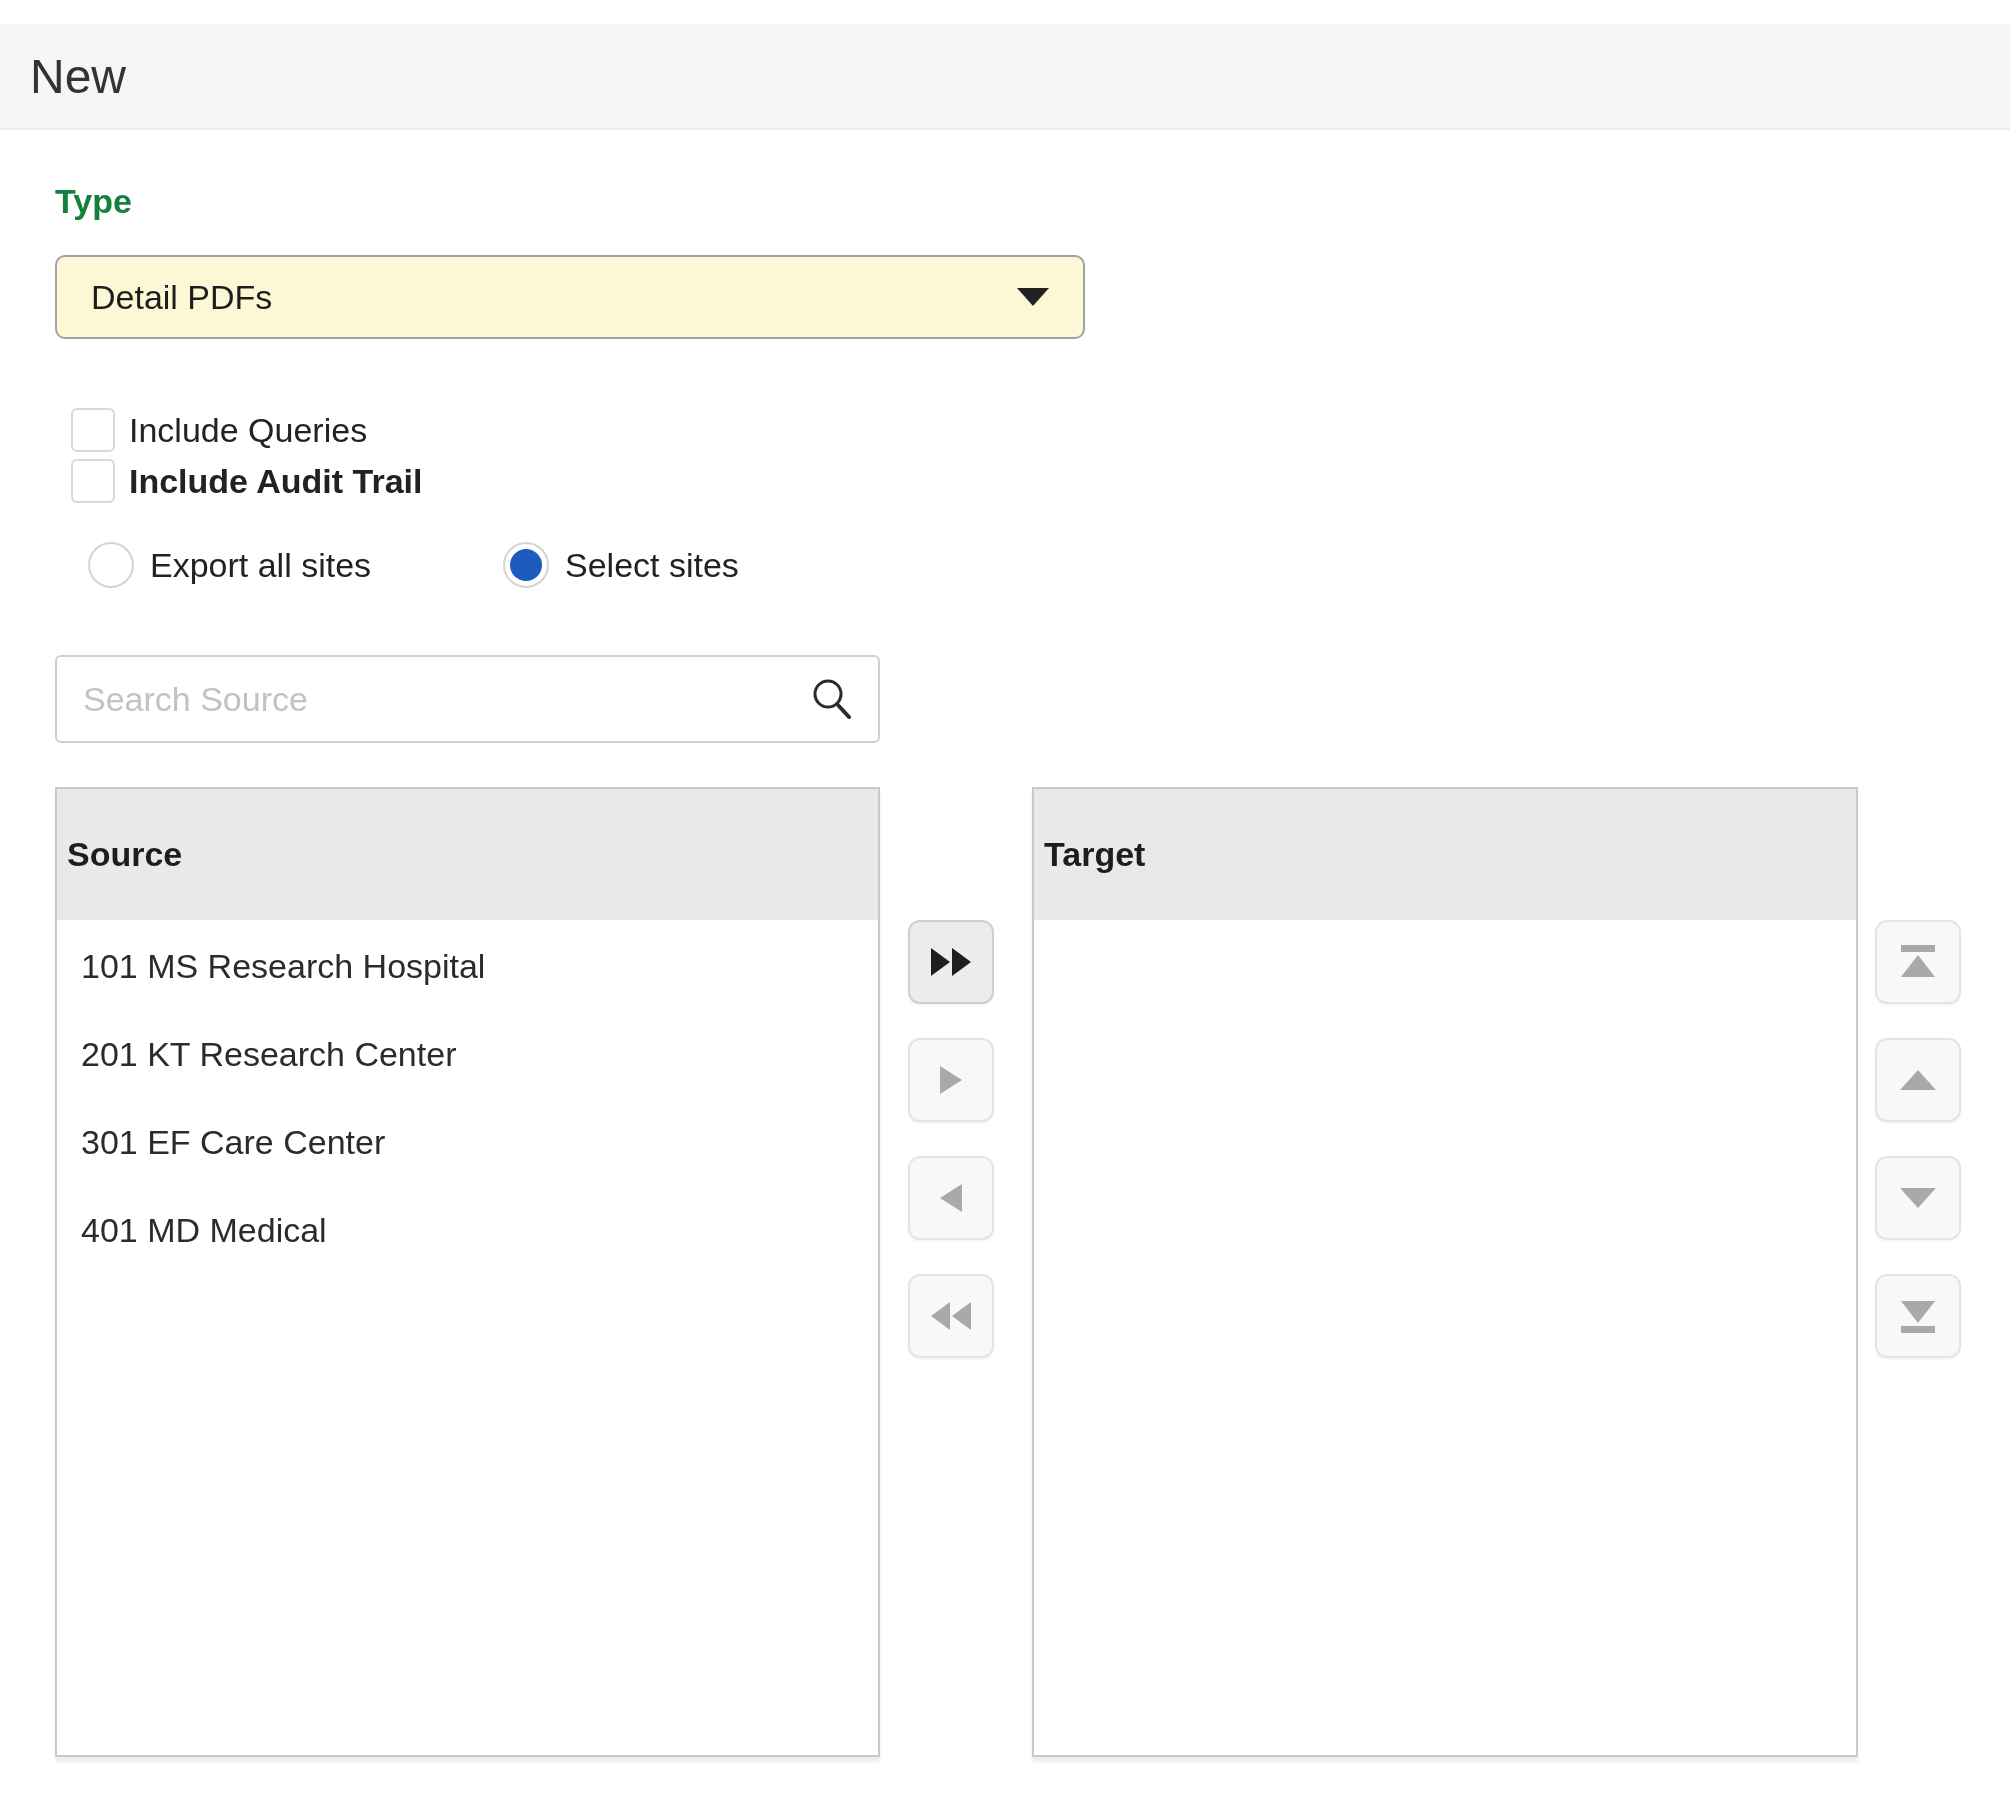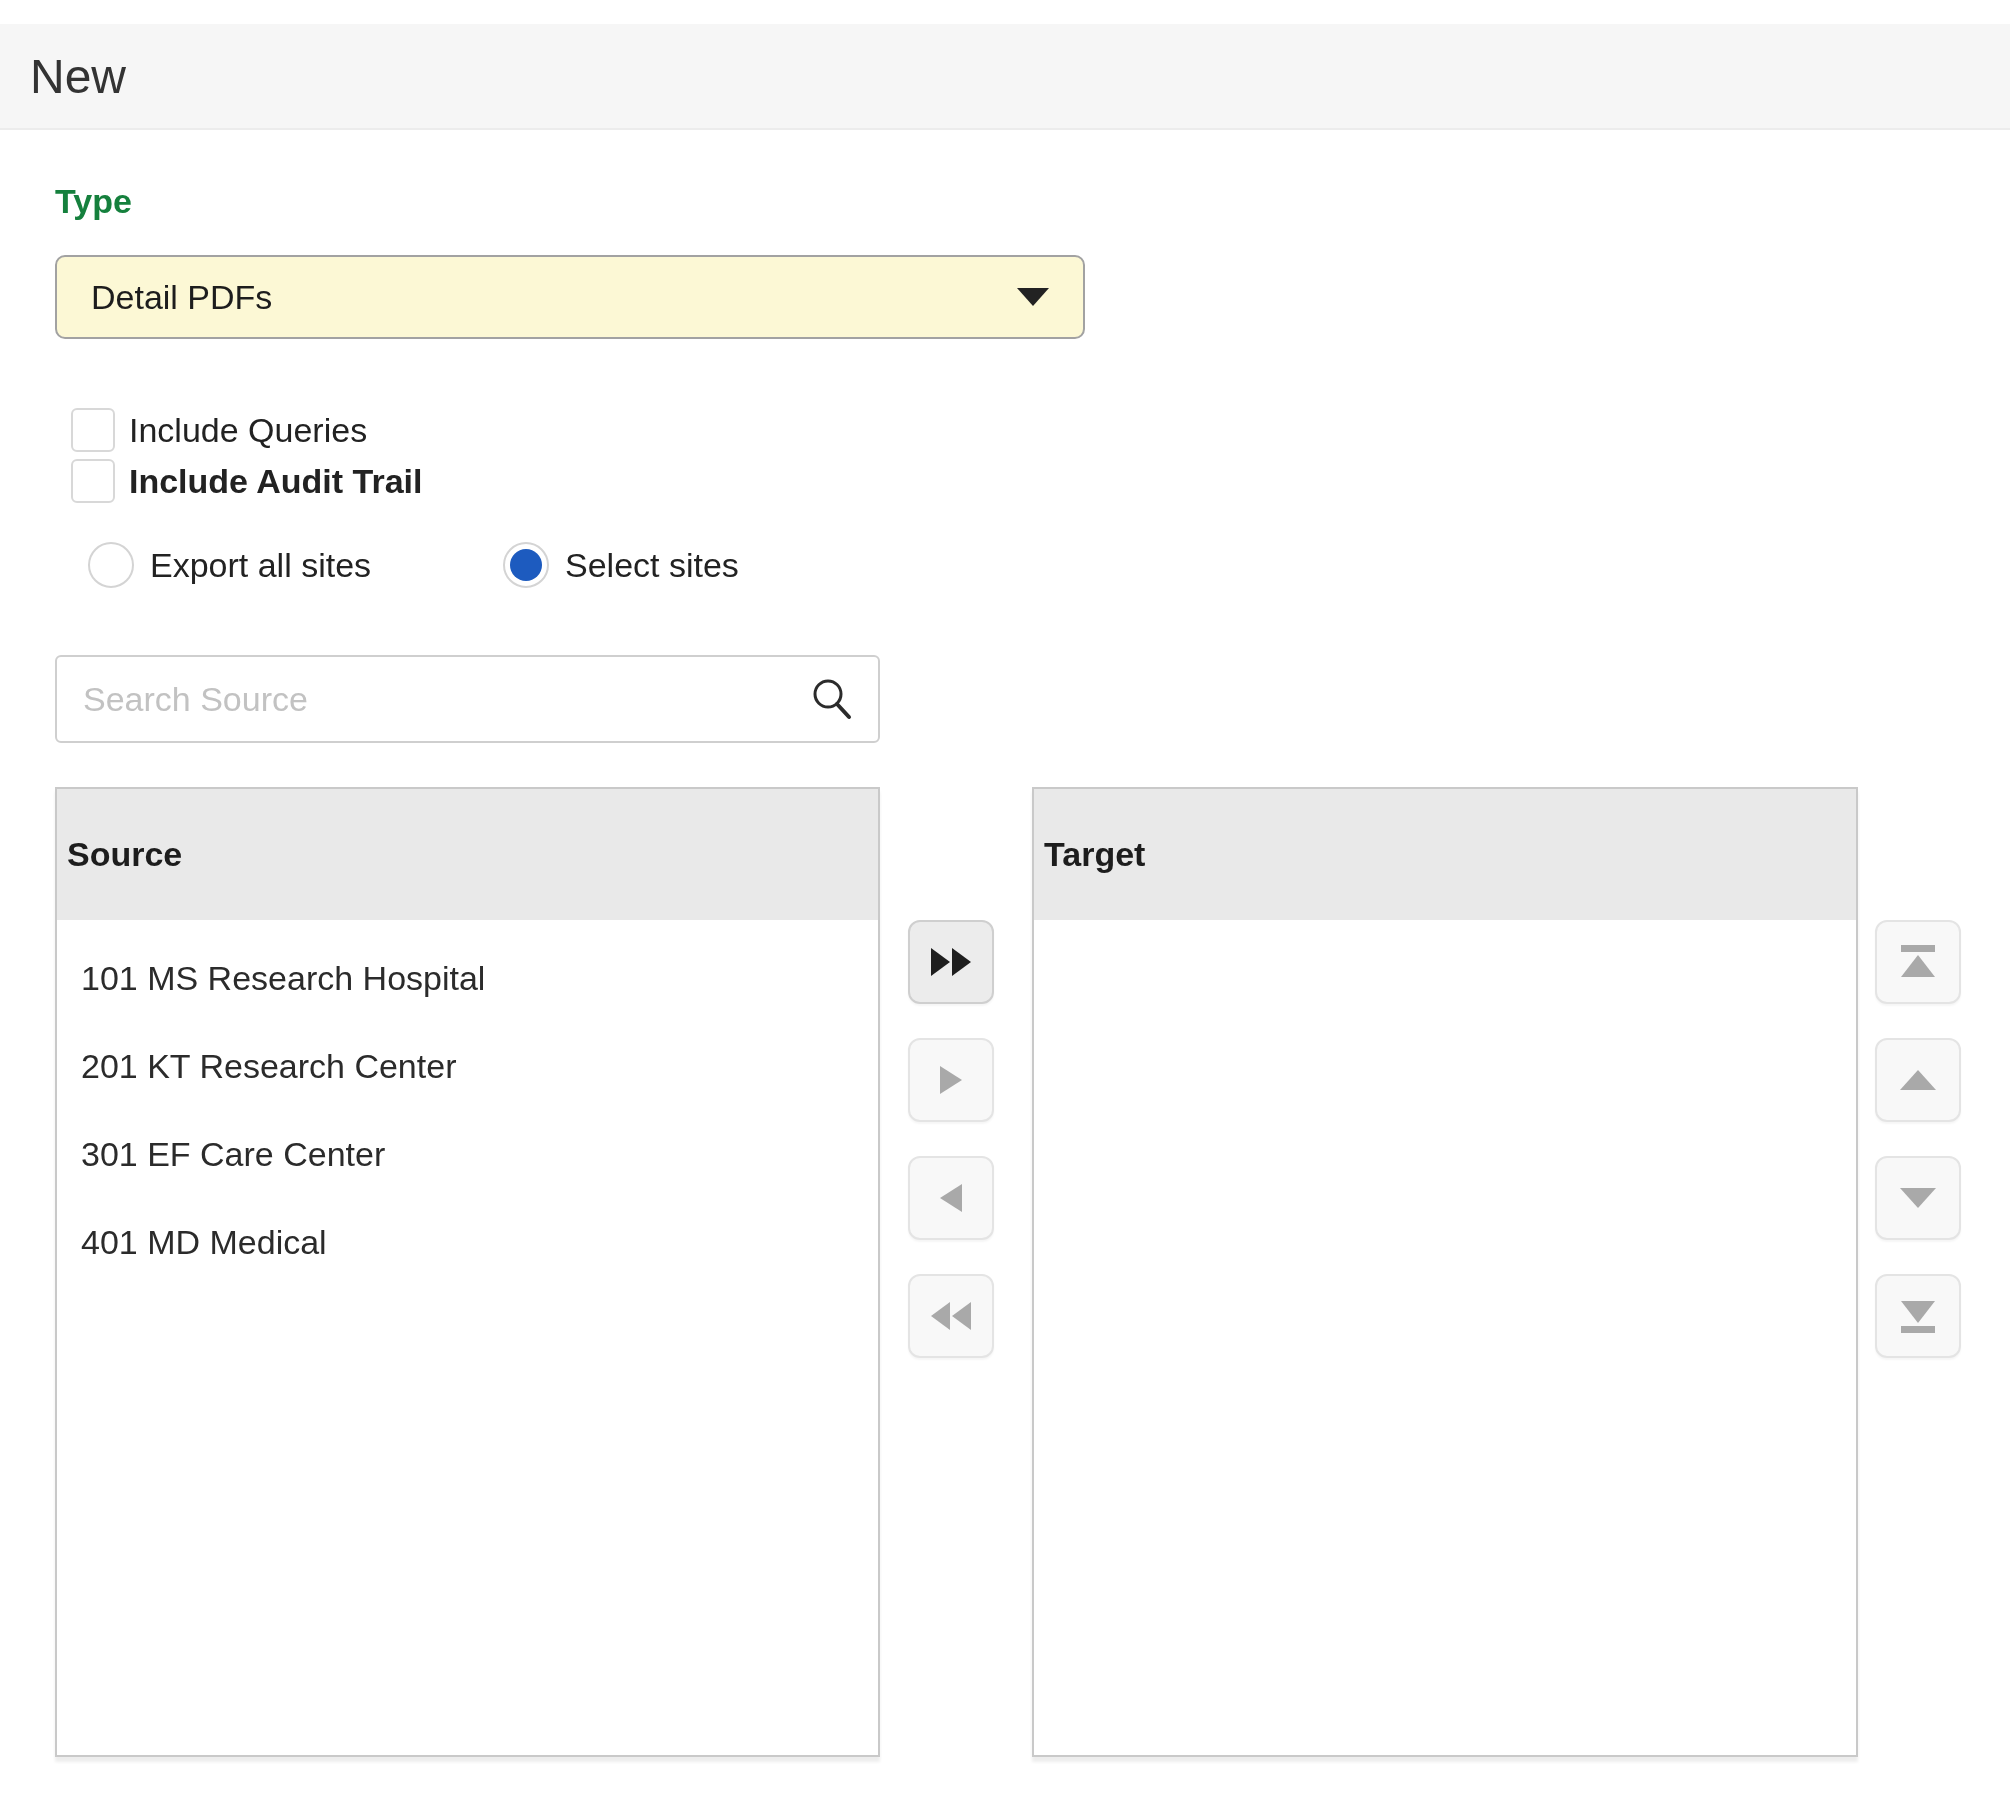--- a/index.html
+++ b/index.html
@@ -69,21 +69,21 @@
   .panel{
     position:absolute;top:787px;width:825px;height:970px;box-sizing:border-box;background:#fff;
     border:2px solid #c9c9c9;box-shadow:0 5px 3px rgba(0,0,0,0.07);
   }
   .panel.source{left:55px;}
   .panel.target{left:1032px;width:826px;}
   .panel-header{
     height:131px;background:#e9e9e9;display:flex;align-items:center;padding-left:10px;
     font-size:34px;font-weight:bold;color:#1d1d1d;
   }
-  .panel-list{padding-top:14px;}
+  .panel-list{padding-top:2px;}
   .list-item{
     height:88px;display:flex;align-items:center;padding-left:24px;
     font-size:34px;color:#2b2b2b;cursor:pointer;
   }
 
   
   .sq-btn{
     position:absolute;width:86px;height:84px;box-sizing:border-box;border-radius:12px;
     background:#f8f8f8;border:2px solid #e4e4e4;color:#a9a9a9;
     display:flex;align-items:center;justify-content:center;cursor:pointer;

